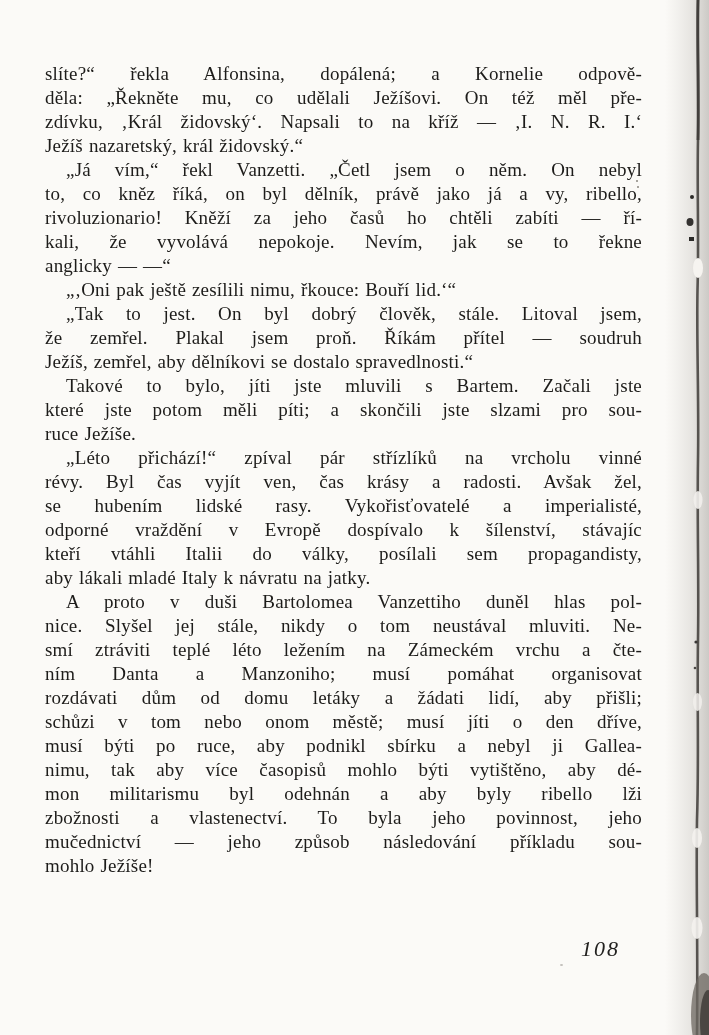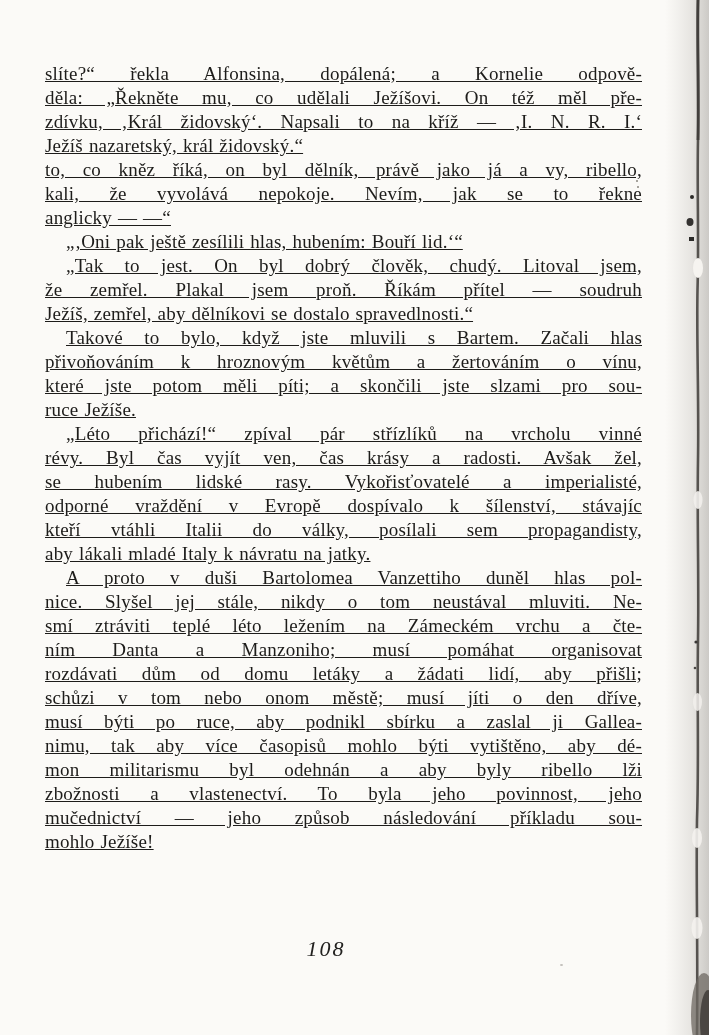--- a/index.html
+++ b/index.html
@@ -11,35 +11,33 @@
     font-family:"Liberation Serif","DejaVu Serif",serif;
     color:#1d1c1a;
   }
   .text-block{
     position:absolute;
     left:45px;top:62px;width:597px;
     font-size:19px;
     line-height:24px;
     letter-spacing:0.2px;
     word-spacing:1px;
-    text-decoration:underline;
   }
   .para{margin:0;padding:0;}
   .line{display:block;text-align:justify;text-align-last:justify;}
   .line.last{text-align:center;text-align-last:left;}
   .line.ind{text-indent:21px;}
   .page-number{
     position:absolute;
     top:936px;left:0;width:620px;
-    text-align:center;
+    text-align:right;
     font-style:italic;
     font-size:22px;
     letter-spacing:2px;
     color:#22211f;
-    margin-left:16px;
   }
   .edge-band{
     position:absolute;right:0;top:0;width:44px;height:1035px;
     background:linear-gradient(to right,
       rgba(130,124,116,0) 0%,
       rgba(130,124,116,0.08) 30%,
       rgba(120,114,106,0.16) 62%,
       rgba(105,100,93,0.22) 78%,
       rgba(95,90,84,0.30) 100%);
   }
@@ -54,59 +52,60 @@
   <div class="text-block">
 
     <p class="para">
       <span class="line">slíte?“ řekla Alfonsina, dopálená;  a Kornelie odpově-</span>
       <span class="line">děla: „Řekněte mu, co udělali Ježíšovi. On též měl pře-</span>
       <span class="line">zdívku, ‚Král židovský‘. Napsali to na kříž — ‚I. N. R. I.‘</span>
       <span class="line last">Ježíš nazaretský, král židovský.“</span>
     </p>
 
     <p class="para">
+      <span class="line ind">„Já vím,“ řekl Vanzetti. „Četl jsem o něm. On nebyl</span>
       <span class="line">to, co kněz říká, on byl dělník, právě jako já a vy, ribello,</span>
+      <span class="line">rivoluzionario! Kněží za jeho časů ho chtěli zabíti — ří-</span>
       <span class="line">kali, že vyvolává nepokoje. Nevím, jak se to řekne</span>
       <span class="line last">anglicky — —“</span>
     </p>
 
     <p class="para">
-      <span class="line ind last">„‚Oni pak ještě zesílili hlas, hubením: Bouří lid.‘“</span>
+      <span class="line ind last">„‚Oni pak ještě zesílili nimu, řkouce: Bouří lid.‘“</span>
     </p>
 
     <p class="para">
-      <span class="line ind">„Tak to jest. On byl dobrý člověk, chudý. Litoval jsem,</span>
+      <span class="line ind">„Tak to jest. On byl dobrý člověk, stále. Litoval jsem,</span>
       <span class="line">že zemřel. Plakal jsem proň. Říkám přítel — soudruh</span>
       <span class="line last">Ježíš, zemřel, aby dělníkovi se dostalo spravedlnosti.“</span>
     </p>
 
     <p class="para">
-      <span class="line ind">Takové to bylo, když jste mluvili s Bartem. Začali hlas</span>
-      <span class="line">přivoňováním k hroznovým květům a žertováním o vínu,</span>
+      <span class="line ind">Takové to bylo, jíti jste mluvili s Bartem. Začali jste</span>
       <span class="line">které jste potom měli píti; a skončili jste slzami pro sou-</span>
       <span class="line last">ruce Ježíše.</span>
     </p>
 
     <p class="para">
       <span class="line ind">„Léto přichází!“ zpíval pár střízlíků na vrcholu vinné</span>
       <span class="line">révy. Byl čas vyjít ven, čas krásy a radosti.  Avšak žel,</span>
       <span class="line">se hubením lidské rasy. Vykořisťovatelé a imperialisté,</span>
       <span class="line">odporné vraždění v Evropě dospívalo k šílenství, stávajíc</span>
       <span class="line">kteří vtáhli Italii do války, posílali sem propagandisty,</span>
       <span class="line last">aby lákali mladé Italy k návratu na jatky.</span>
     </p>
 
     <p class="para">
       <span class="line ind">A proto v duši Bartolomea Vanzettiho duněl hlas pol-</span>
       <span class="line">nice. Slyšel jej stále, nikdy o tom neustával mluviti. Ne-</span>
       <span class="line">smí ztráviti teplé léto ležením na Zámeckém vrchu a čte-</span>
       <span class="line">ním Danta a Manzoniho; musí pomáhat organisovat</span>
       <span class="line">rozdávati dům od domu letáky a žádati lidí, aby přišli;</span>
       <span class="line">schůzi v tom nebo onom městě; musí jíti o den dříve,</span>
-      <span class="line">musí býti po ruce, aby podnikl sbírku a zaslal ji Gallea-</span>
+      <span class="line">musí býti po ruce, aby podnikl sbírku a nebyl ji Gallea-</span>
       <span class="line">nimu, tak aby více časopisů mohlo býti vytištěno, aby dé-</span>
       <span class="line">mon militarismu byl odehnán a aby byly ribello lži</span>
       <span class="line">zbožnosti a vlastenectví. To byla jeho povinnost, jeho</span>
       <span class="line">mučednictví — jeho způsob následování příkladu sou-</span>
       <span class="line last">mohlo Ježíše!</span>
     </p>
 
   </div>
 
   <div class="page-number">108</div>

